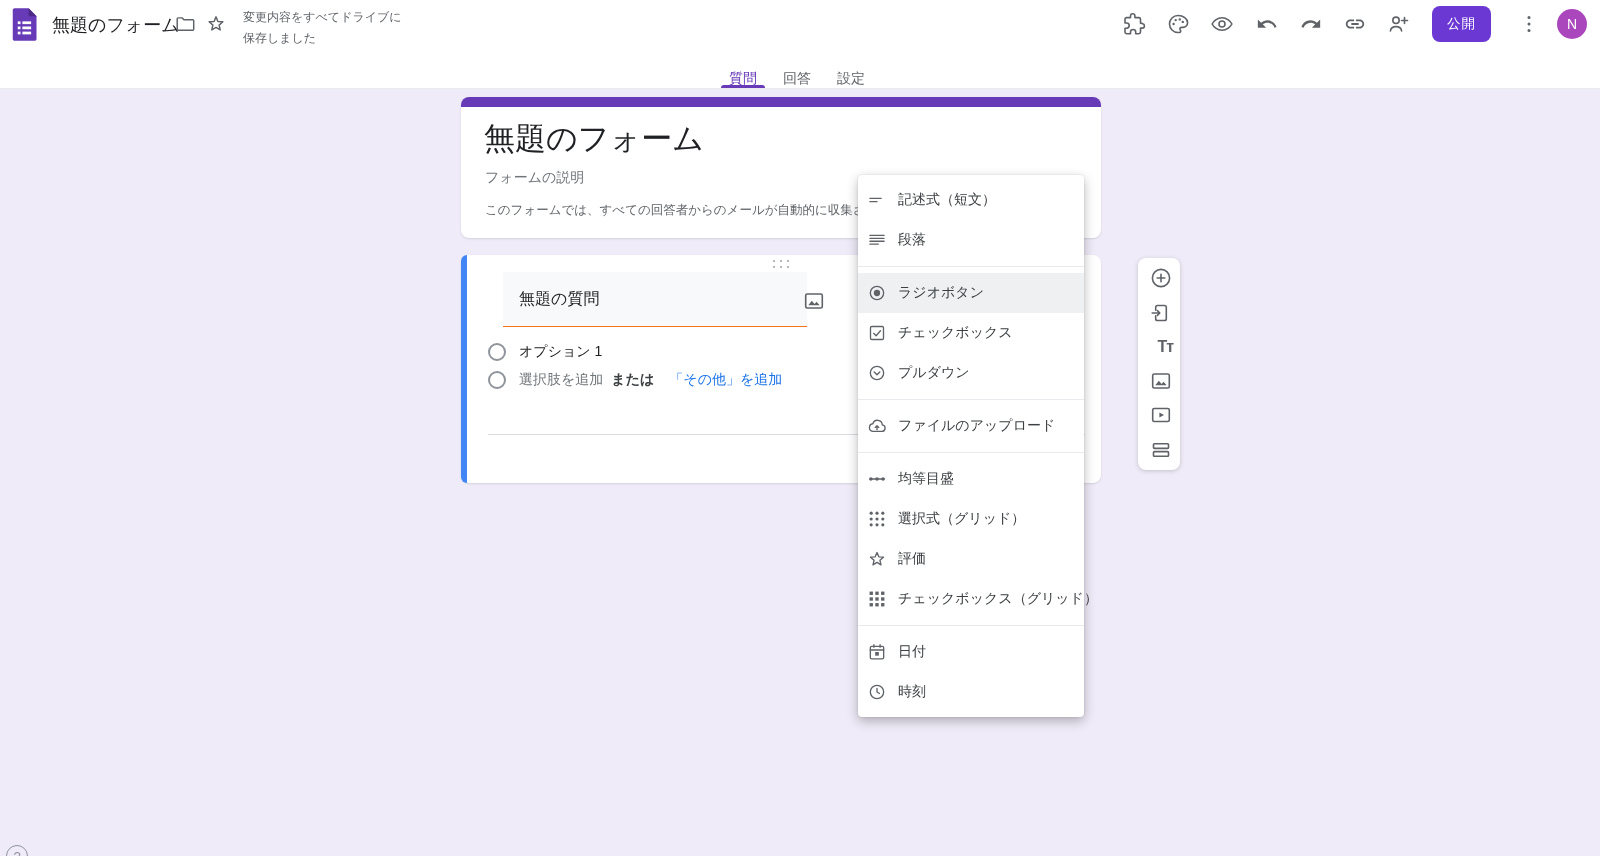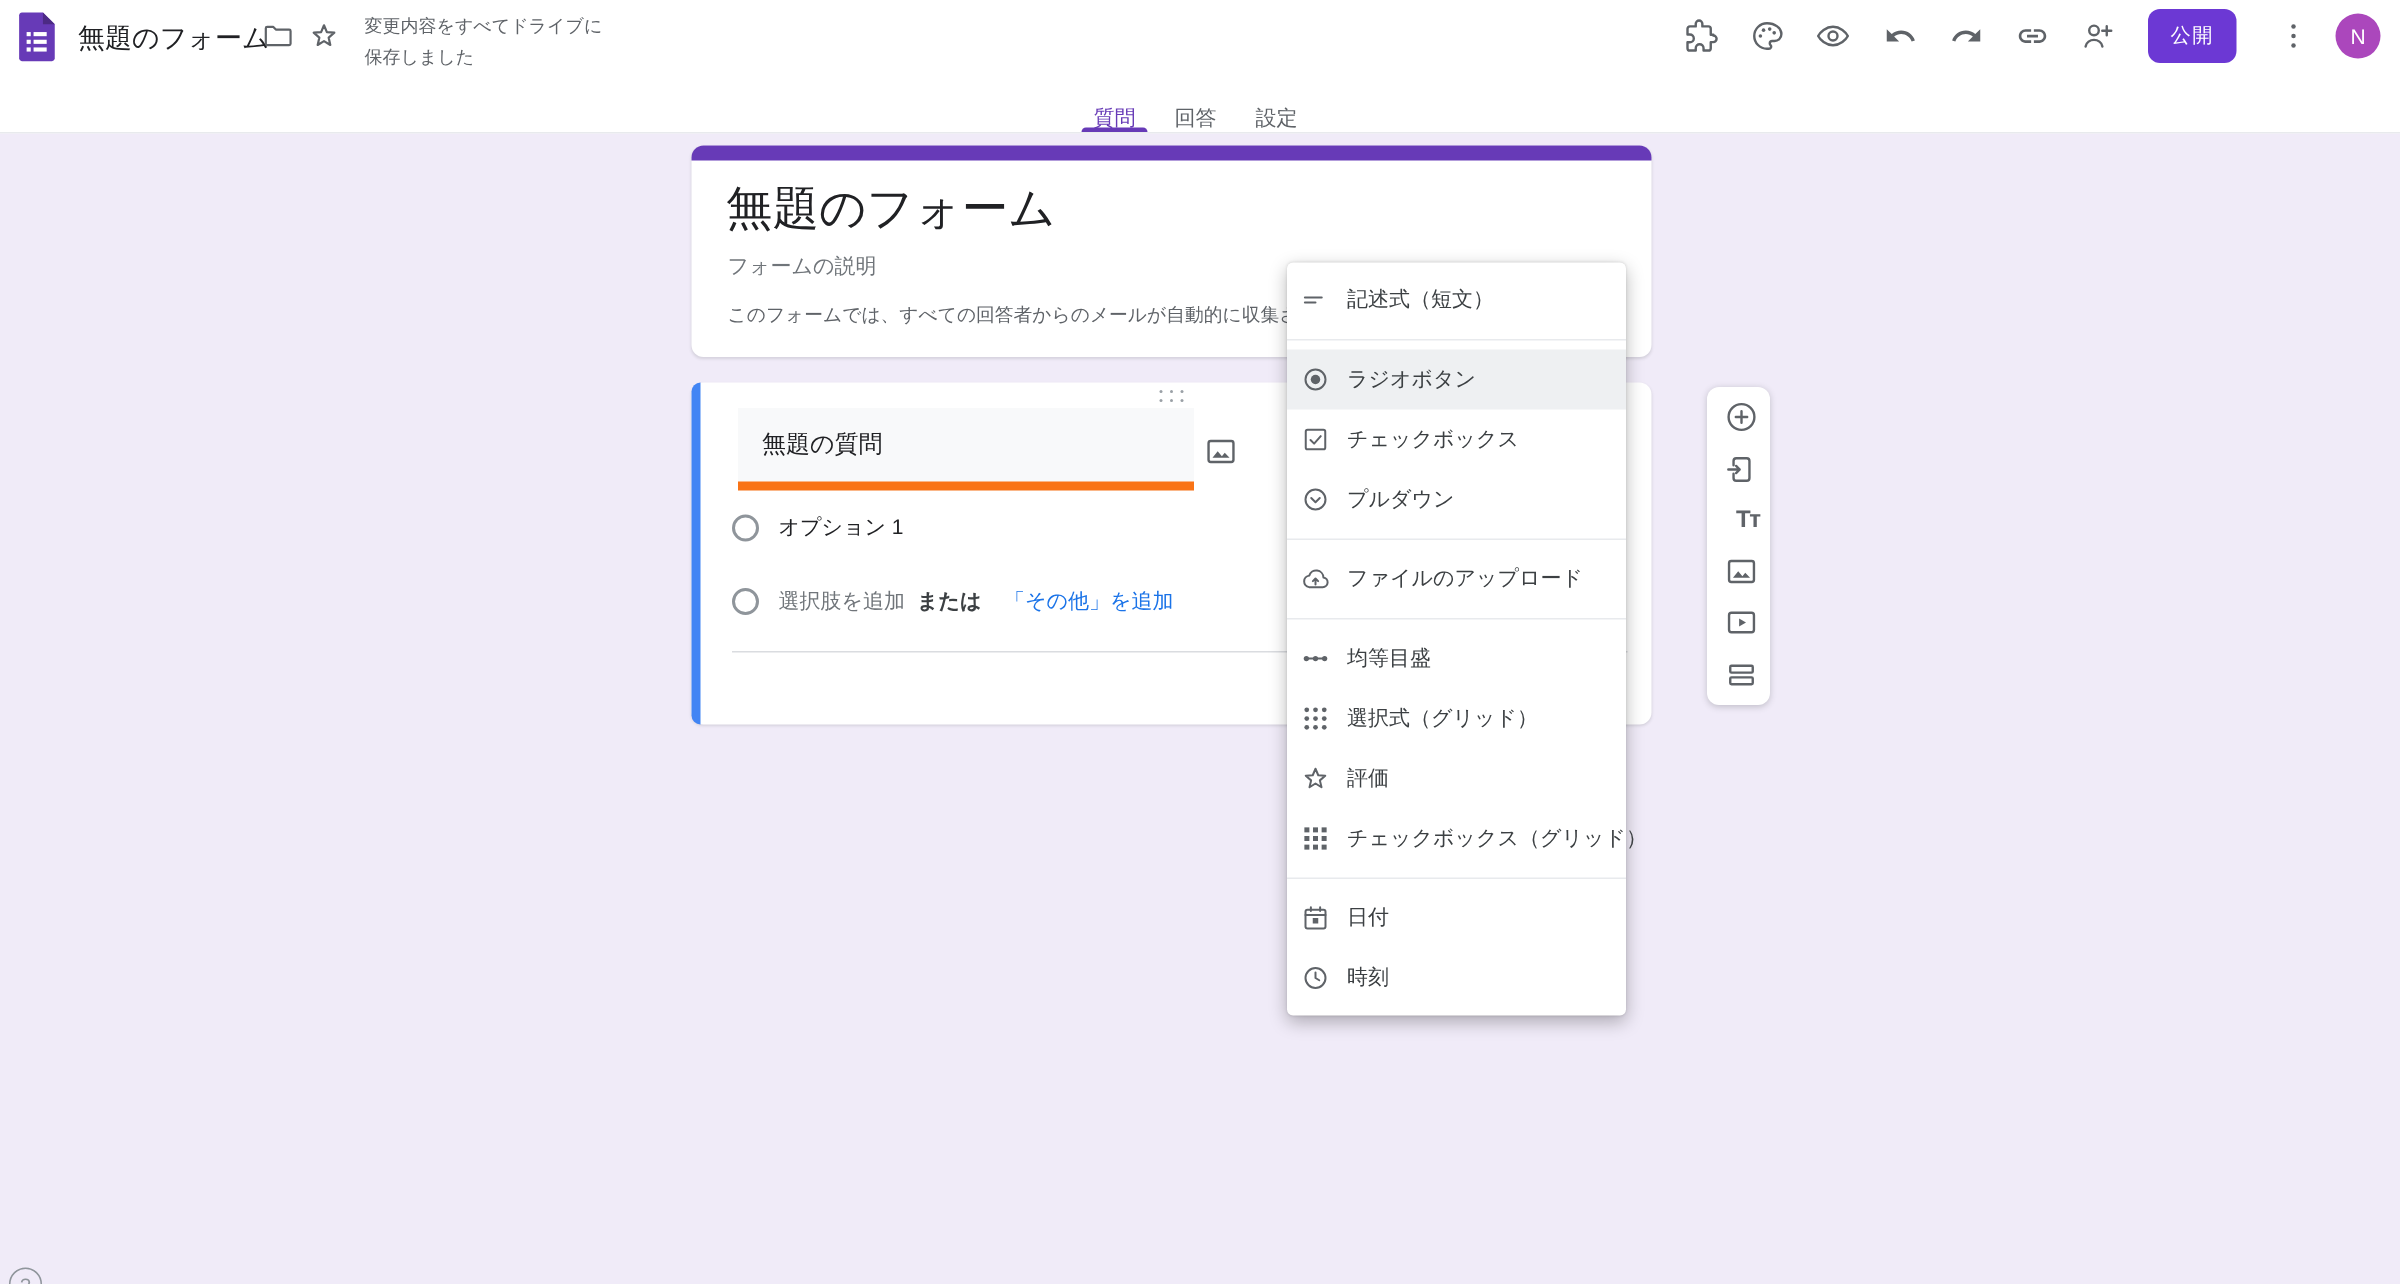--- a/index.html
+++ b/index.html
@@ -79,29 +79,29 @@
     box-shadow:0 1px 2px rgba(60,64,67,.15); z-index:1;
   }
   .question-card .sel-bar {
     position:absolute; left:0; top:0; width:6px; height:100%;
     background:var(--selected_blue, #4285f4); border-radius:8px 0 0 8px;
   }
   .drag-handle { position:absolute; left:312px; top:5px; width:18px; height:10px; cursor:grab; background:none; border:none;
     display:grid; grid-template-columns:repeat(3,1fr); grid-template-rows:repeat(2,1fr); gap:2px 3px; }
   .drag-handle i { width:2.4px; height:2.4px; border-radius:50%; background:#9aa0a6; }
   .q-title-input {
-    position:absolute; left:31px; top:17px; width:304px; height:55px;
-    background:#f8f9fa; border-bottom:6px solid #f97316;
+    position:absolute; left:42px; top:17px; width:304px; height:55px;
+    background:#f8f9fa; border-bottom:1px solid #f97316;
     display:flex; align-items:center; padding:0 16px;
     font-size:16px; color:#202124; cursor:text;
   }
   .q-image-btn { position:absolute; left:337px; top:32px; }
   .opt-row { position:absolute; left:27px; display:flex; align-items:flex-end; gap:13px; }
   .opt-row.r1 { top:88px; }
-  .opt-row.r2 { top:137px; }
+  .opt-row.r2 { top:116px; }
   .radio-dot {
     width:18px; height:18px; border-radius:50%;
     border:2px solid #8f959b; background:#fff; flex:none;
   }
   .opt-label { font-size:14px; color:#202124; }
   .opt-add   { font-size:14px; color:#70757a; cursor:text; }
   .opt-or    { font-size:14px; color:#3c4043; font-weight:bold; margin-left:-5px; }
   .opt-other { font-size:14px; color:var(--link_blue, #1a73e8); cursor:pointer; margin-left:2px; }
   .q-divider { position:absolute; left:27px; right:16px; top:179px; border-top:1px solid #dadce0; }
 
@@ -280,20 +280,26 @@
 </section>
 
 <div class="type-menu">
 
   <div class="menu-item">
     <svg class="mi-icon" viewBox="0 0 24 24">
       <path class="st" stroke-width="1.8" d="M3.5 10h13.5M3.5 14h8.5"></path>
     </svg>
     <span class="mi-label">記述式（短文）</span>
   </div>
+  <div class="menu-item">
+    <svg class="mi-icon" viewBox="0 0 24 24">
+      <path class="st" stroke-width="1.8" d="M3.5 6.5h17M3.5 10h17M3.5 13.5h17M3.5 17h10"></path>
+    </svg>
+    <span class="mi-label">段落</span>
+  </div>
 
   <hr class="menu-divider">
 
   <div class="menu-item selected">
     <svg class="mi-icon" viewBox="0 0 24 24">
       <circle class="st" cx="12" cy="12" r="8" stroke-width="1.7"></circle>
       <circle class="fl" cx="12" cy="12" r="3.8"></circle>
     </svg>
     <span class="mi-label">ラジオボタン</span>
   </div>

